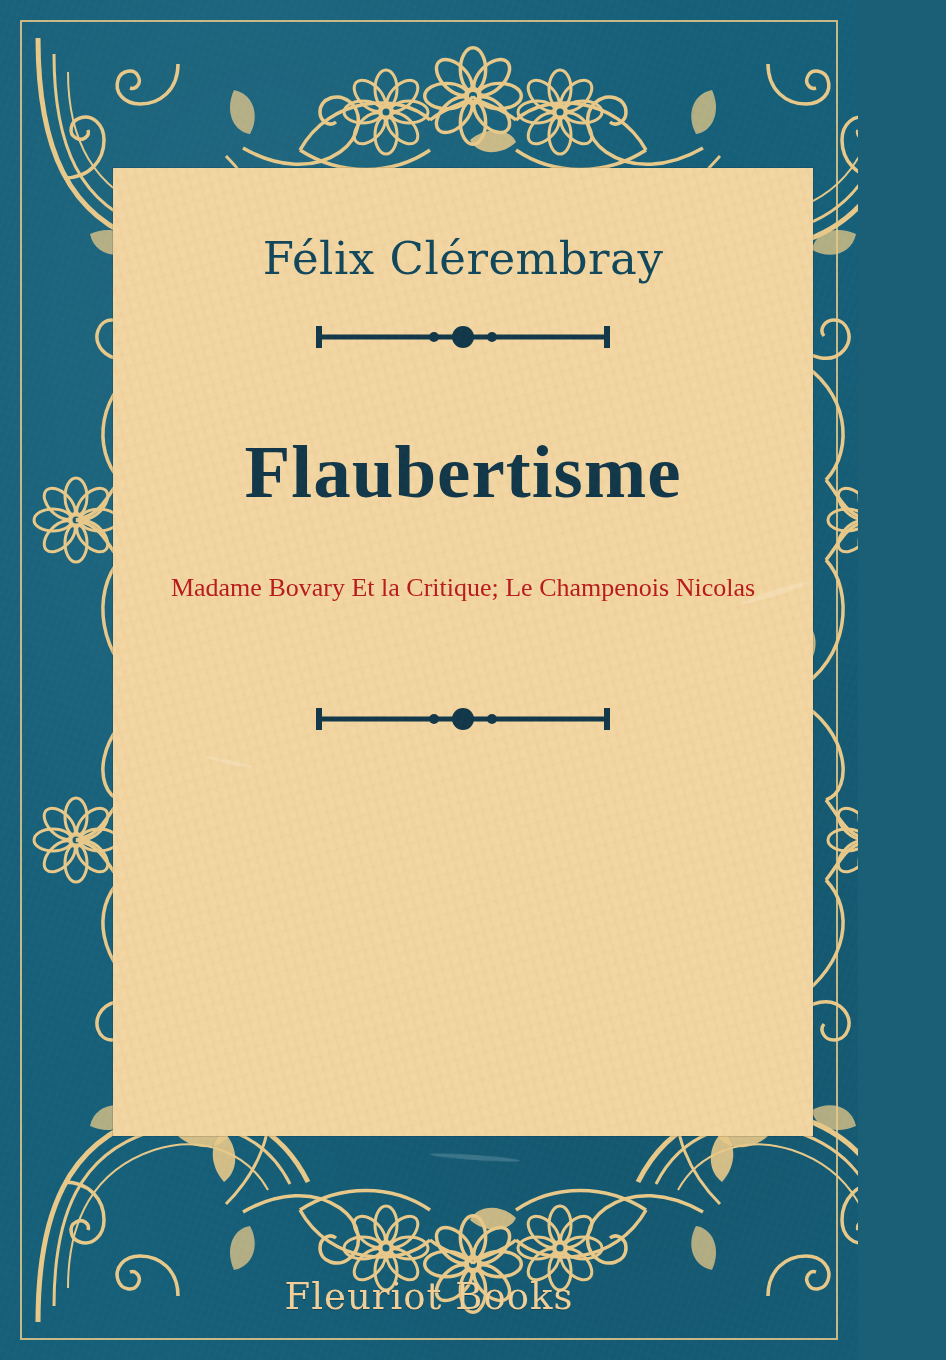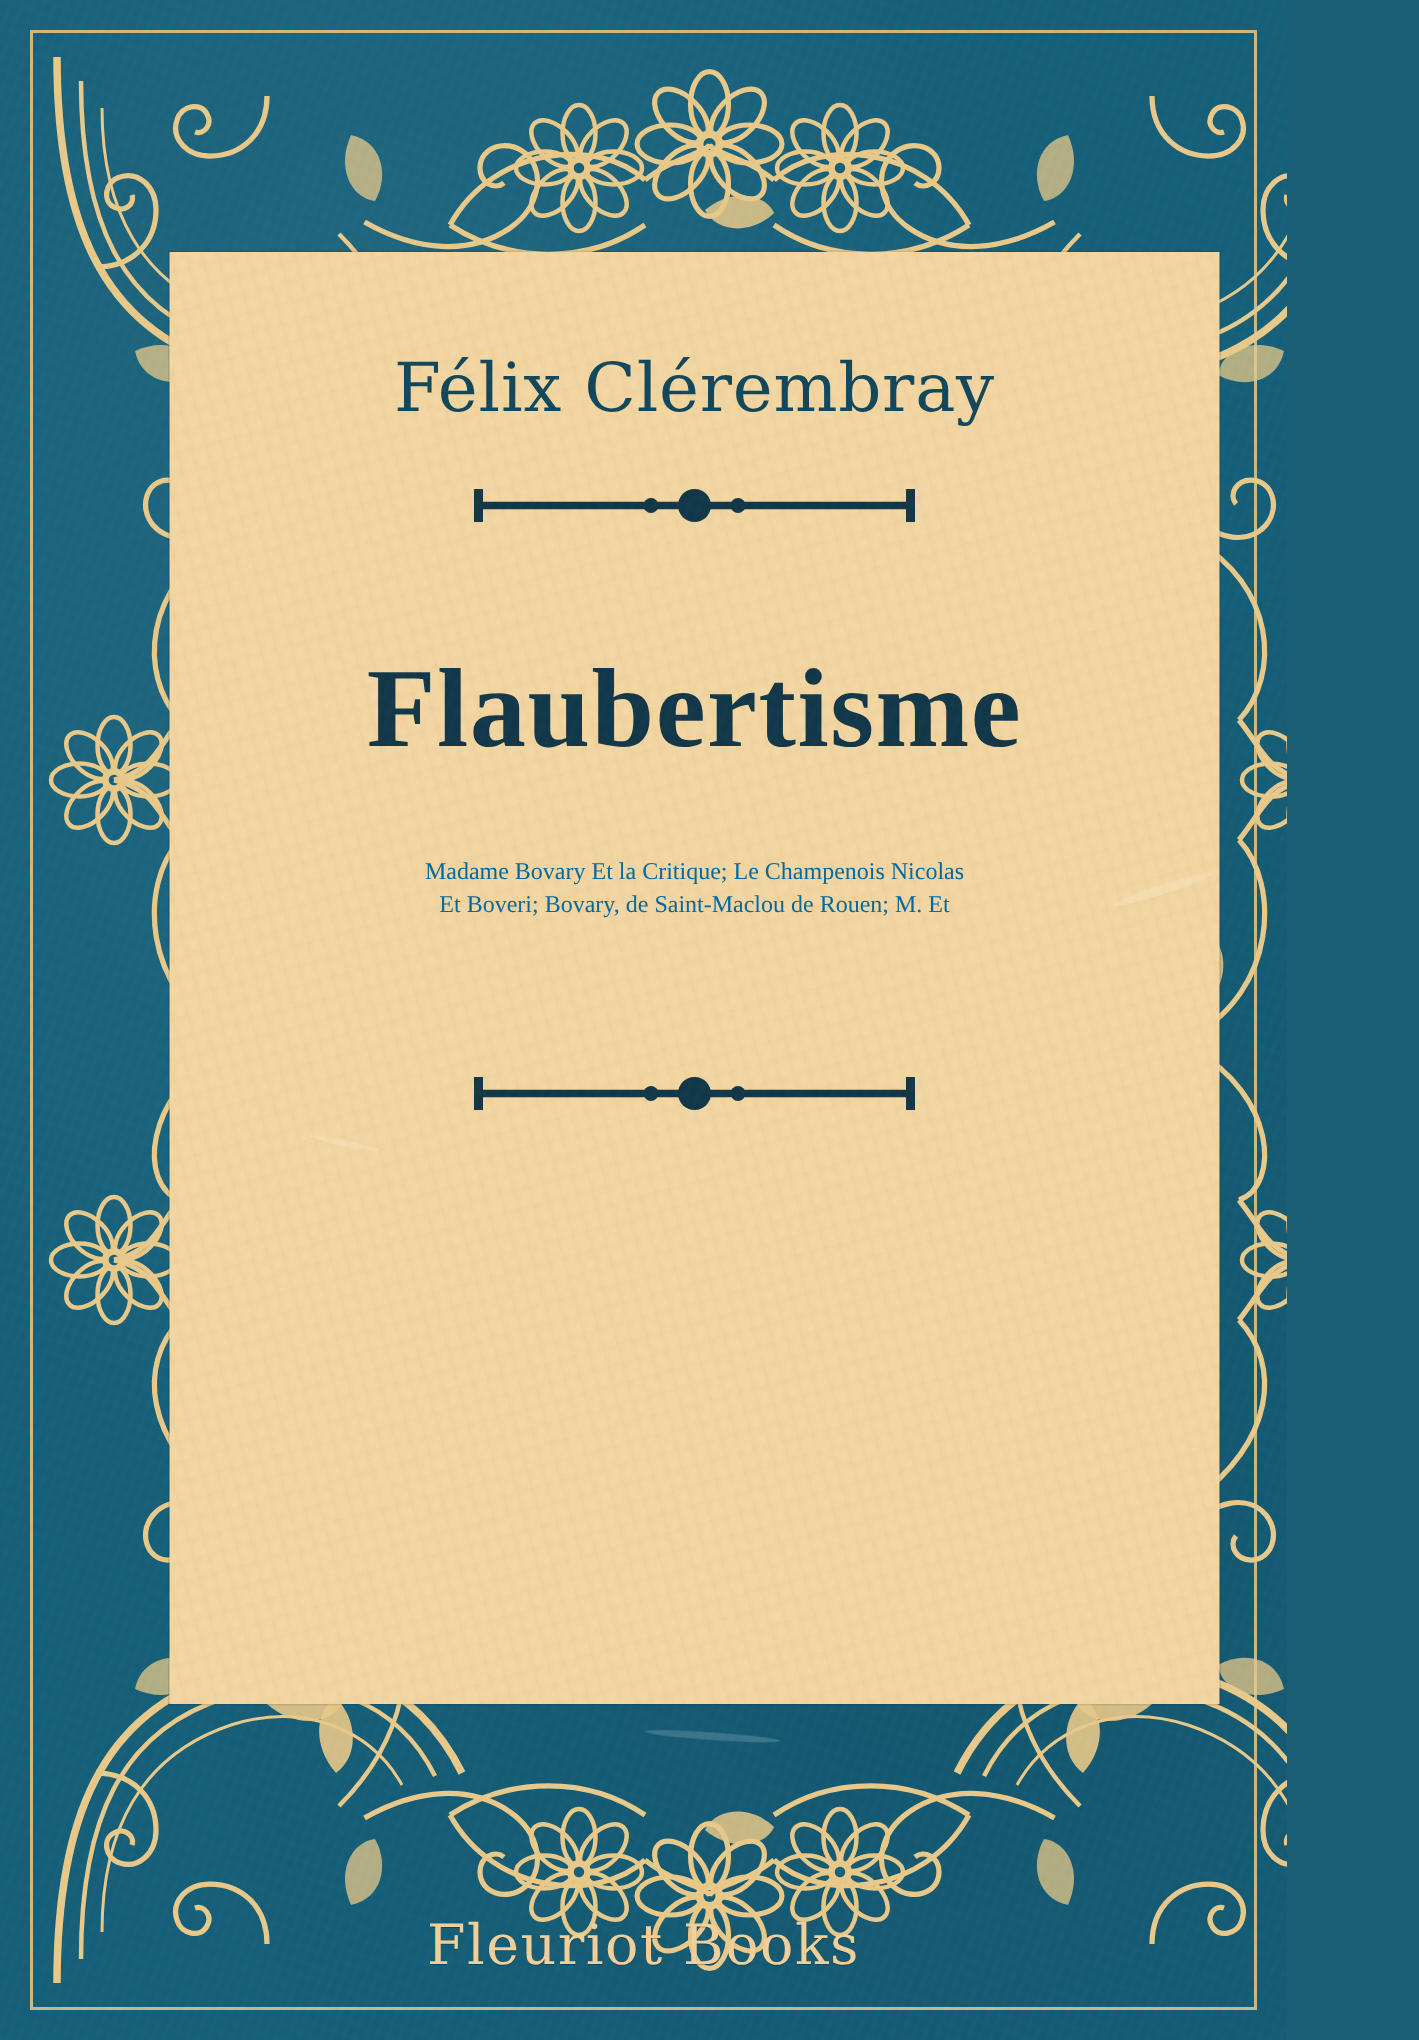--- a/index.html
+++ b/index.html
@@ -106,23 +106,23 @@
     margin: 72px 0 0 0;
     text-transform: none;
   }
   .title .ln {
     display: block;
     white-space: nowrap;
   }
 
   .subtitle {
     font-family: "Liberation Serif", serif;
-    font-size: 16px;
+    font-size: 26px;
     line-height: 1.42;
-    color: #0369a1;
+    color: #b91c1c;
     margin: 56px auto 12px auto;
     width: 600px;
     font-weight: 400;
   }
   .subtitle .sl { display: block; }
 
   .divider-bottom {
     margin: 84px auto 0 auto;
     width: 320px;
     height: 34px;
@@ -281,21 +281,20 @@
         <circle cx="131" cy="17" r="5" fill="#13384a"></circle>
         <circle cx="189" cy="17" r="5" fill="#13384a"></circle>
       </svg>
 
       <h1 class="title">
         <span class="ln">Flaubertisme</span>
       </h1>
 
       <div class="subtitle">
         <span class="sl">Madame Bovary Et la Critique; Le Champenois Nicolas</span>
-        <span class="sl">Et Boveri; Bovary, de Saint-Maclou de Rouen; M. Et</span>
       </div>
 
       <svg class="divider-bottom" viewBox="0 0 320 34">
         <line x1="18" y1="17" x2="302" y2="17" stroke="#13384a" stroke-width="5"></line>
         <line x1="16" y1="6" x2="16" y2="28" stroke="#13384a" stroke-width="6"></line>
         <line x1="304" y1="6" x2="304" y2="28" stroke="#13384a" stroke-width="6"></line>
         <circle cx="160" cy="17" r="11" fill="#13384a"></circle>
         <circle cx="131" cy="17" r="5" fill="#13384a"></circle>
         <circle cx="189" cy="17" r="5" fill="#13384a"></circle>
       </svg>

